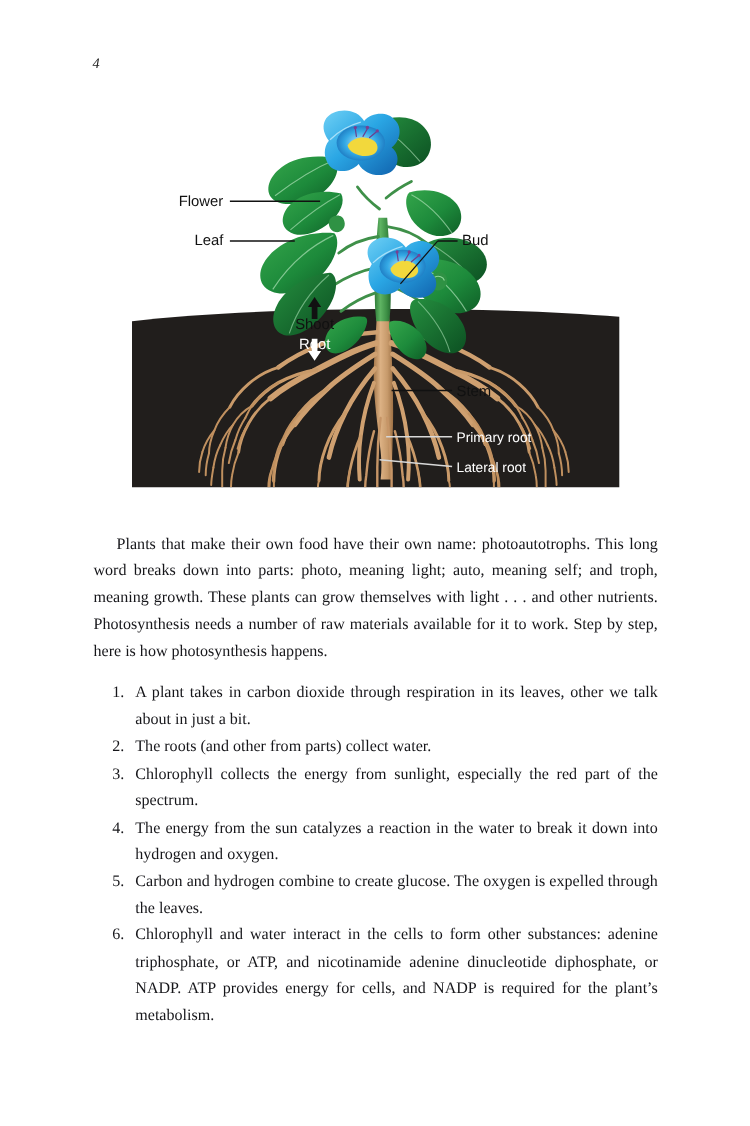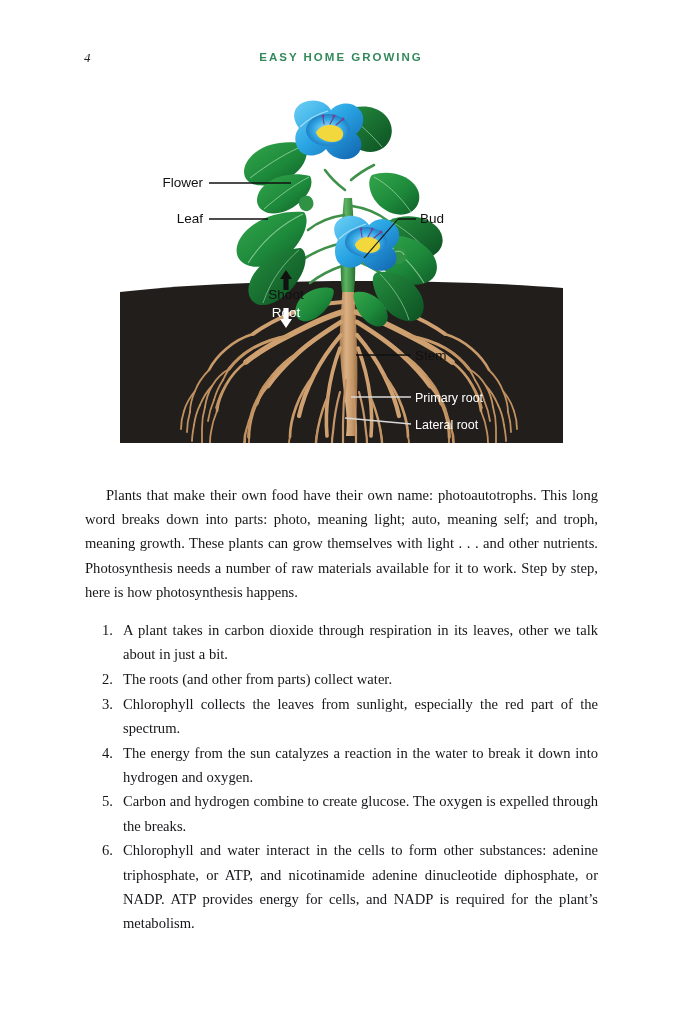--- a/index.html
+++ b/index.html
@@ -62,21 +62,20 @@
   }
   .step .txt{display:block;}
 </style>
 </head>
 <body>
 
 <div class="page">
 
   <div class="runhead">
     <div class="folio">4</div>
-    <div class="runtitle">EASY HOME GROWING</div>
   </div>
 
   <div class="figure">
     <svg width="682" height="375" viewBox="0 0 682 375" xmlns="http://www.w3.org/2000/svg">
       <defs>
         <linearGradient id="gFlowerA" x1="0" y1="0" x2="1" y2="1">
           <stop offset="0%" stop-color="#6fd0f5"></stop>
           <stop offset="45%" stop-color="#2aa6e4"></stop>
           <stop offset="100%" stop-color="#1062ad"></stop>
         </linearGradient>
@@ -337,29 +336,29 @@
     <div class="step">
       <span class="num">1.</span>
       <span class="txt">A plant takes in carbon dioxide through respiration in its leaves, other we talk about in just a bit.</span>
     </div>
     <div class="step">
       <span class="num">2.</span>
       <span class="txt">The roots (and other from parts) collect water.</span>
     </div>
     <div class="step">
       <span class="num">3.</span>
-      <span class="txt">Chlorophyll collects the leaves from sunlight, especially the red part of the spectrum.</span>
+      <span class="txt">Chlorophyll collects the energy from sunlight, especially the red part of the spectrum.</span>
     </div>
     <div class="step">
       <span class="num">4.</span>
       <span class="txt">The energy from the sun catalyzes a reaction in the water to break it down into hydrogen and oxygen.</span>
     </div>
     <div class="step">
       <span class="num">5.</span>
-      <span class="txt">Carbon and hydrogen combine to create glucose. The oxygen is expelled through the breaks.</span>
+      <span class="txt">Carbon and hydrogen combine to create glucose. The oxygen is expelled through the leaves.</span>
     </div>
     <div class="step">
       <span class="num">6.</span>
       <span class="txt">Chlorophyll and water interact in the cells to form other substances: adenine triphosphate, or ATP, and nicotinamide adenine dinucleotide diphosphate, or NADP. ATP provides energy for cells, and NADP is required for the plant’s metabolism.</span>
     </div>
   </div>
 
 </div>
 
 </body></html>

